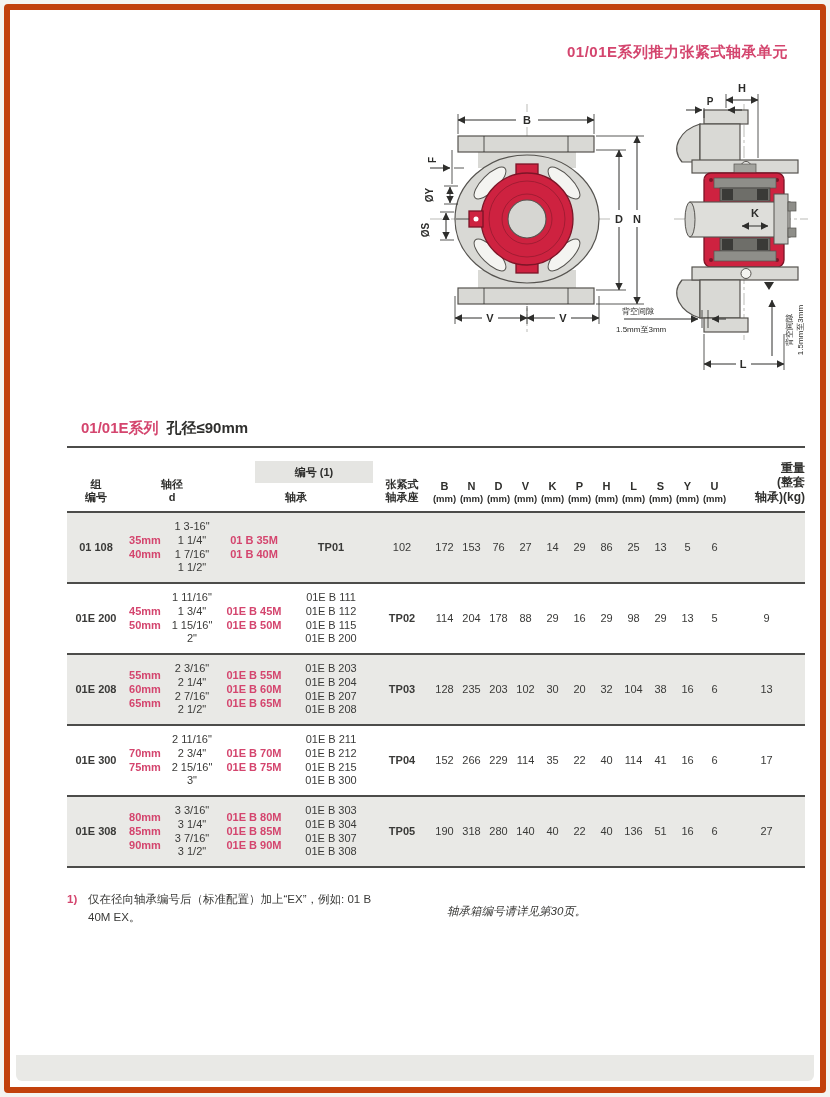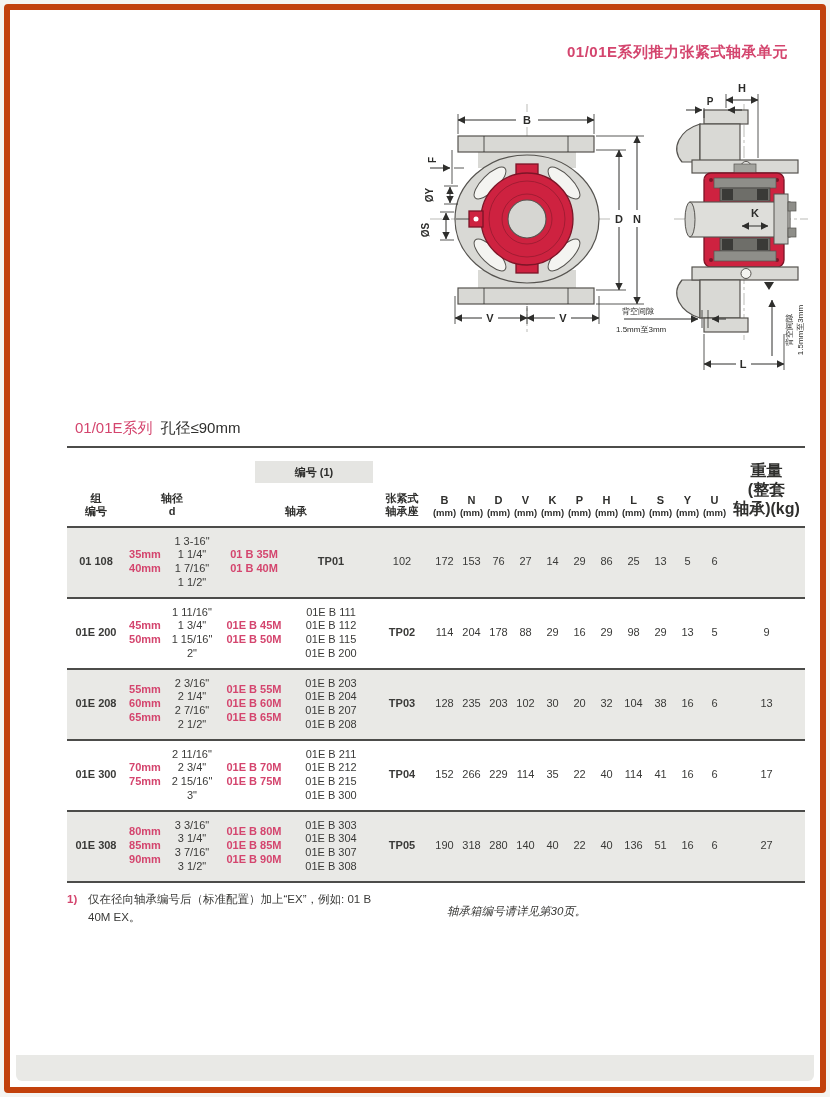--- a/index.html
+++ b/index.html
@@ -33,40 +33,40 @@
   .dk3{fill:#3a3a37;stroke:none;}
   .blk{fill:#a3a39e;stroke:#55534f;stroke-width:.7;}
   .dim{stroke:#2e2e2c;stroke-width:1;fill:none;}
   .ext{stroke:#2e2e2c;stroke-width:.8;fill:none;}
   .cl{stroke:#b3b3af;stroke-width:.9;fill:none;stroke-dasharray:12 3 3 3;}
   .gap{fill:#ffffff;stroke:none;}
   text.dlab{font:700 11px "Liberation Sans",sans-serif;fill:#2b2b29;}
   text.slab{font:700 10px "Liberation Sans",sans-serif;fill:#2b2b29;}
   text.note{font:400 8px "Liberation Sans",sans-serif;fill:#2b2b29;}
   
-  .section-title{position:absolute;left:65px;top:409px;font-size:15px;font-weight:400;}
+  .section-title{position:absolute;left:71px;top:409px;font-size:15px;font-weight:700;}
   .section-title .series{color:#d4456e;margin-right:8px;}
   .section-title .bore{color:#2f2f2d;}
   .title-rule{position:absolute;left:57px;top:436px;width:738px;height:2px;background:#4c4c4a;}
   
   .table{position:absolute;left:57px;top:447px;width:738px;color:#3a3a38;}
   .grid-cols{display:grid;grid-template-columns:58px 40px 54px 70px 84px 58px repeat(11,27px) 77px;}
   .thead{grid-template-rows:22px auto;padding:4px 0 5px 0;border-bottom:2px solid #4c4c4a;}
   .band{
     grid-column:4/6;grid-row:1;background:#e5e5e2;
     display:flex;align-items:center;justify-content:center;
     font-size:11px;font-weight:700;color:#2f2f2d;margin-left:36px;
   }
   .hcell{
     grid-row:1/3;align-self:end;text-align:center;white-space:pre-line;
     font-size:11px;font-weight:700;line-height:1.2;color:#2f2f2d;padding-bottom:2px;
   }
   .hcell.bearing{grid-row:2;grid-column:4/6;}
   .hcell .unit{display:block;font-size:9.5px;}
-  .hcell.wt{font-size:16px;}
+  .hcell.wt{font-size:12px;text-align:right;}
   .trow{min-height:69px;align-items:center;border-bottom:2px solid #4c4c4a;}
   .trow.shade{background:#e9e9e6;}
   .c{text-align:center;white-space:pre-line;font-size:11px;line-height:1.25;color:#3a3a38;}
   .c.pink{color:#d4456e;font-weight:700;}
   .c.group,.c.tp{font-weight:700;}
   
   .footnote{position:absolute;left:57px;top:881px;font-size:11.5px;color:#3a3a38;line-height:1.55;}
   .fn-marker{position:absolute;left:0;top:0;color:#d4456e;font-weight:700;}
   .fn-left{position:absolute;left:21px;top:0;width:302px;}
   .fn-right{position:absolute;left:380px;top:12px;width:340px;font-style:italic;}

